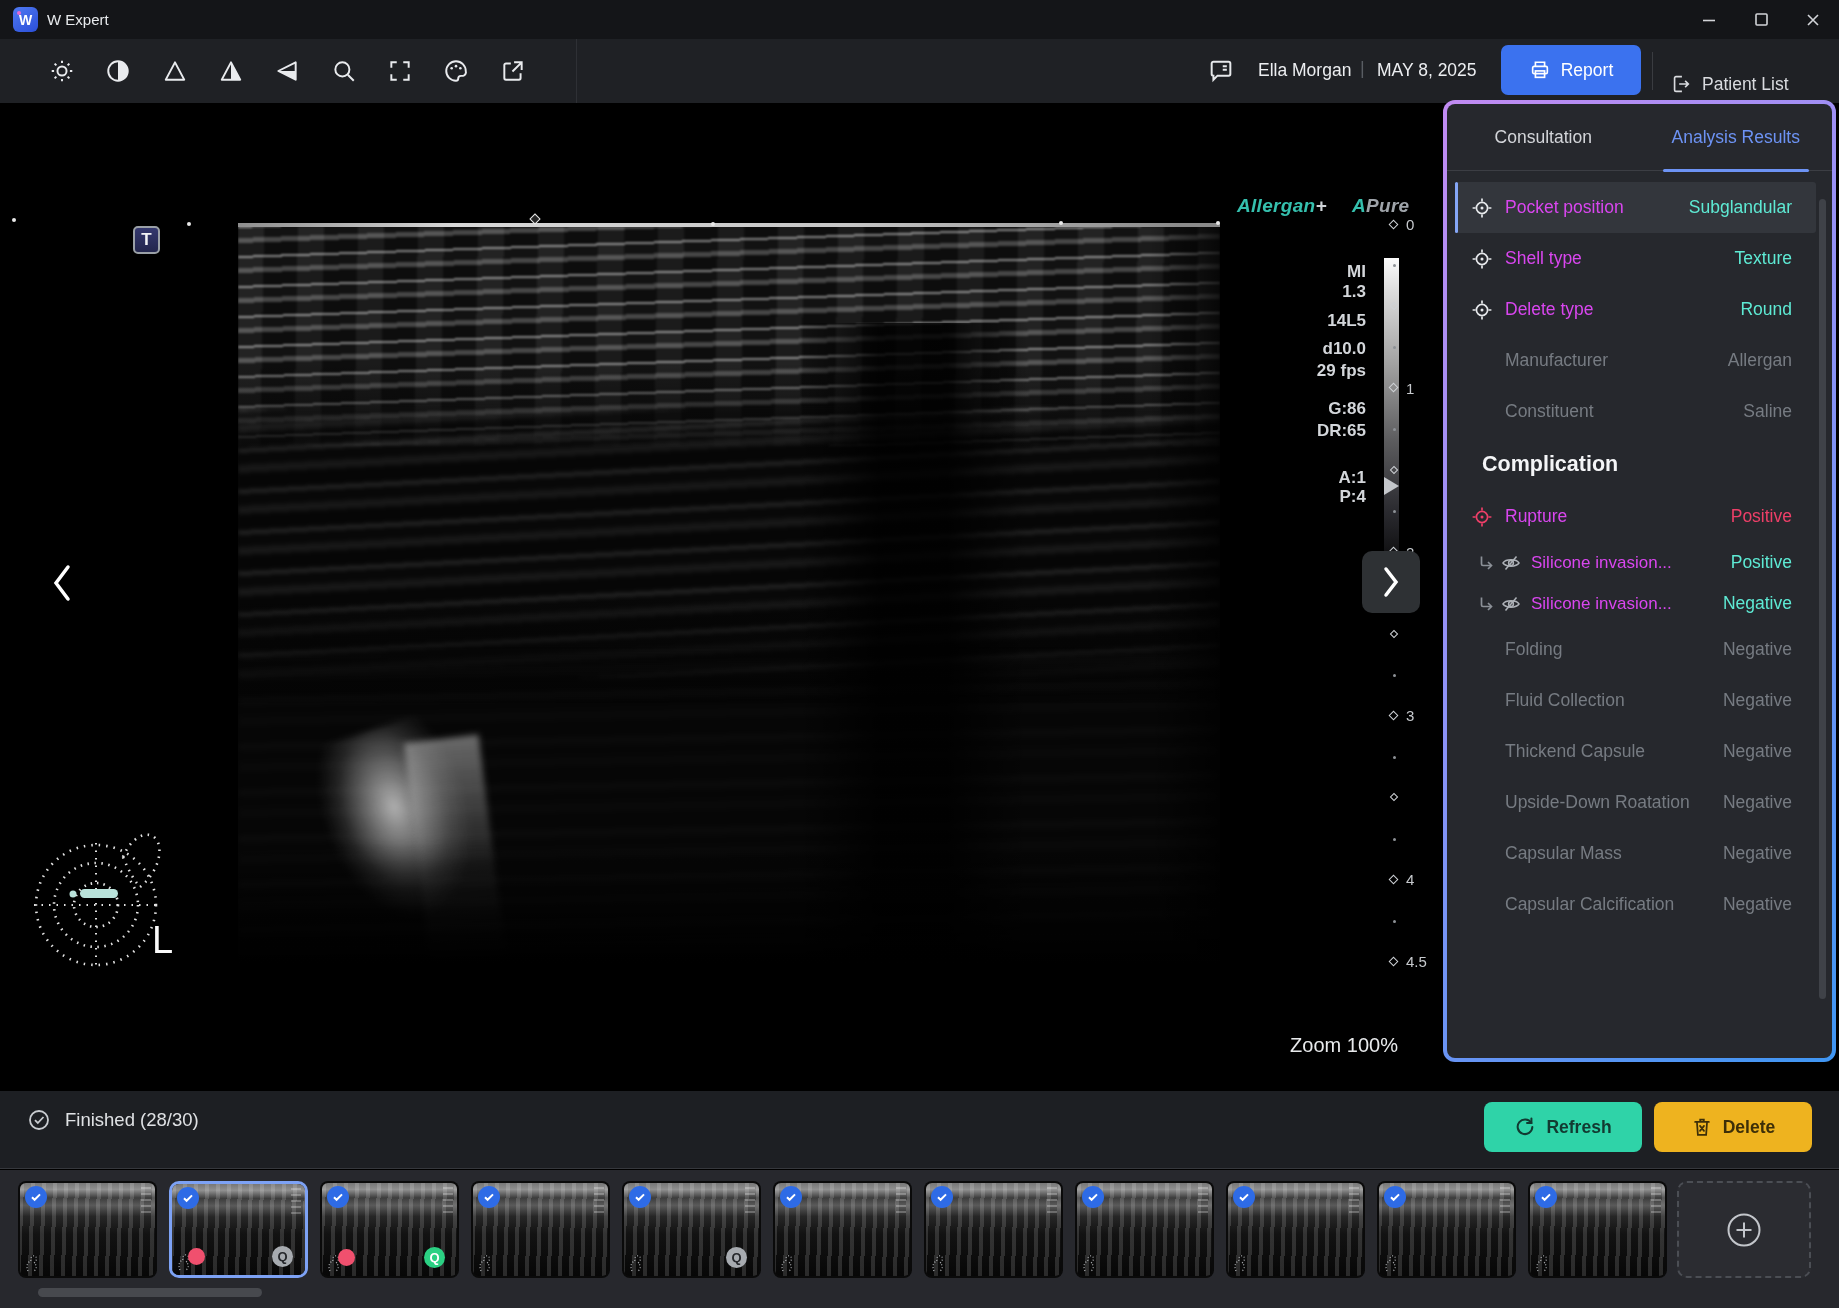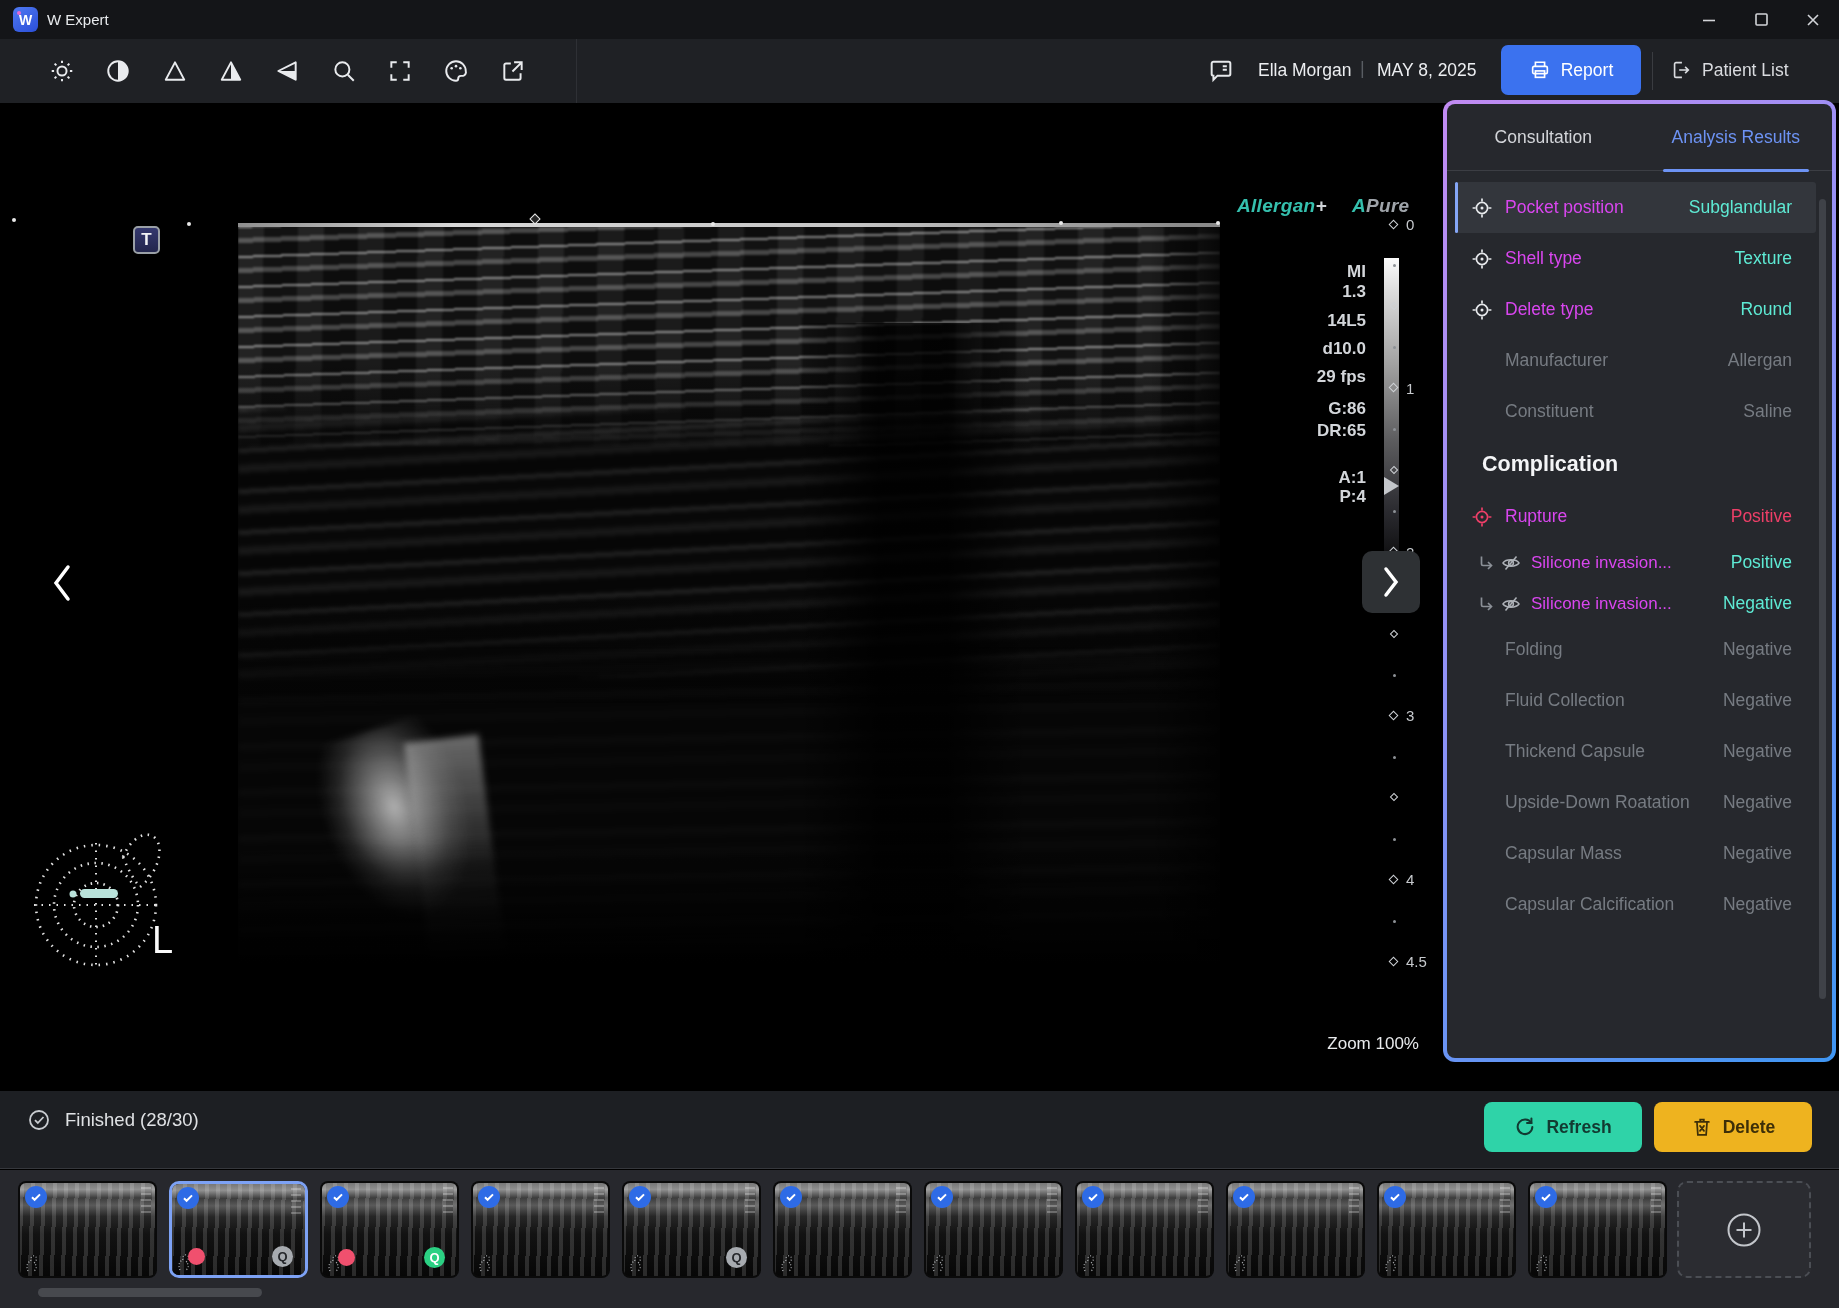--- a/index.html
+++ b/index.html
@@ -26,21 +26,21 @@
   .toolbar{position:absolute;left:0;top:39px;width:1839px;height:64px;background:#1f2125}
   .tool-btn{position:absolute;top:10px;width:44px;height:44px;display:flex;align-items:center;justify-content:center;color:#e9ebee;border-radius:6px}
   .tool-divider{position:absolute;left:576px;top:0;width:1px;height:64px;background:#2e3035}
   .tb-chat{position:absolute;left:1207px;top:18px;width:28px;height:28px;color:#e6e8eb}
   .tb-patient{position:absolute;left:1258px;top:21px;font-size:17.5px;color:#eceef1}
   .tb-sep{position:absolute;left:1360px;top:19px;font-size:18px;color:#595d63}
   .tb-date{position:absolute;left:1377px;top:21px;font-size:17.5px;color:#eceef1}
   .btn-report{position:absolute;left:1501px;top:6px;width:140px;height:50px;border-radius:7px;background:var(--accent);
     display:flex;align-items:center;justify-content:center;gap:10px;color:#fff;font-size:17.5px}
   .tb-vsep{position:absolute;left:1652px;top:13px;width:1px;height:38px;background:#3a3c41}
-  .btn-patient-list{position:absolute;left:1662px;top:6px;height:50px;display:flex;align-items:center;gap:10px;color:#d9dbdf;font-size:17.5px;padding:0 8px}
+  .btn-patient-list{position:absolute;left:1662px;top:6px;height:50px;display:flex;align-items:flex-end;gap:10px;color:#d9dbdf;font-size:17.5px;padding:0 8px}
 
   
   .viewer{position:absolute;left:0;top:103px;width:1839px;height:988px;background:#000;overflow:hidden}
 
   .us-img{position:absolute;left:238px;top:120px;width:982px;height:740px;background:#060606;overflow:hidden}
   .us-topline{position:absolute;left:0;top:0;width:100%;height:4px;background:linear-gradient(90deg,#8e8e8e,#d8d8d8 22%,#c6c6c6 62%,#8a8a8a 96%)}
   .us-tex1{position:absolute;left:0;top:3px;width:100%;height:220px;
     background:
       repeating-linear-gradient(178deg, rgba(236,236,236,.55) 0 2px, rgba(30,30,30,.35) 2px 12px, rgba(165,165,165,.38) 12px 17px, rgba(15,15,15,.42) 17px 30px),
       repeating-linear-gradient(91deg, rgba(205,205,205,.16) 0 26px, rgba(70,70,70,.1) 26px 60px);
@@ -76,21 +76,21 @@
   .playtri{position:absolute;left:1384px;top:374px;width:0;height:0;border-left:15px solid #c4c7cb;border-top:9px solid transparent;border-bottom:9px solid transparent}
 
   .rmark-d{position:absolute;width:7px;height:7px;border:1.5px solid #cfd2d6;transform:rotate(45deg)}
   .rmark-dot{position:absolute;width:3px;height:3px;border-radius:50%;background:#8d9196}
   .rmark-lbl{position:absolute;font-size:15px;color:#c6c9cd}
 
   .nav-left{position:absolute;left:40px;top:448px;width:44px;height:64px;display:flex;align-items:center;justify-content:center;color:#fff}
   .nav-right{position:absolute;left:1362px;top:448px;width:58px;height:62px;border-radius:10px;background:#2e3134;
     display:flex;align-items:center;justify-content:center;color:#fff}
 
-  .zoom-label{position:absolute;left:1269px;top:931px;width:150px;text-align:right;font-size:17px;color:#e8eaec}
+  .zoom-label{position:absolute;left:1269px;top:931px;width:150px;text-align:center;font-size:20px;color:#e8eaec}
 
   .body-marker{position:absolute;left:28px;top:700px;width:160px;height:170px}
   .bm-l{position:absolute;left:152px;top:816px;font-size:38px;color:#fafafa}
 
   
   .panel-border{position:absolute;left:1443px;top:100px;width:393px;height:962px;border-radius:12px;padding:4px;
     background:linear-gradient(135deg,#c18bf2 0%,#8e92f6 45%,#3f96f2 100%);z-index:30}
   .panel{position:relative;width:100%;height:100%;background:#26282d;border-radius:8px;overflow:hidden}
   .tabbar{height:67px;display:flex;border-bottom:1px solid #3c3e44}
   .tab{flex:1;display:flex;align-items:center;justify-content:center;font-size:17.5px;color:#d3d5d9;position:relative;cursor:default}
@@ -293,21 +293,21 @@
       <span class="tl">Allergan</span><span class="wh">+</span>
     </div>
     <div class="brand" style="left:1352px">
       <span class="tl">A</span><span class="gr">Pure</span>
     </div>
 
     <div class="usparam" style="top:159px">MI</div>
     <div class="usparam" style="top:179px">1.3</div>
     <div class="usparam" style="top:208px">14L5</div>
     <div class="usparam" style="top:236px">d10.0</div>
-    <div class="usparam" style="top:264px">29 fps</div>
+    <div class="usparam" style="top:258px">29 fps</div>
     <div class="usparam" style="top:296px">G:86</div>
     <div class="usparam" style="top:318px">DR:65</div>
     <div class="usparam" style="top:365px">A:1</div>
     <div class="usparam" style="top:384px">P:4</div>
 
     <div class="gradbar"></div>
     <div class="playtri"></div>
 
     <div id="ruler">
         <div class="rmark-d" style="left: 1390px; top: 117.5px;"></div>

